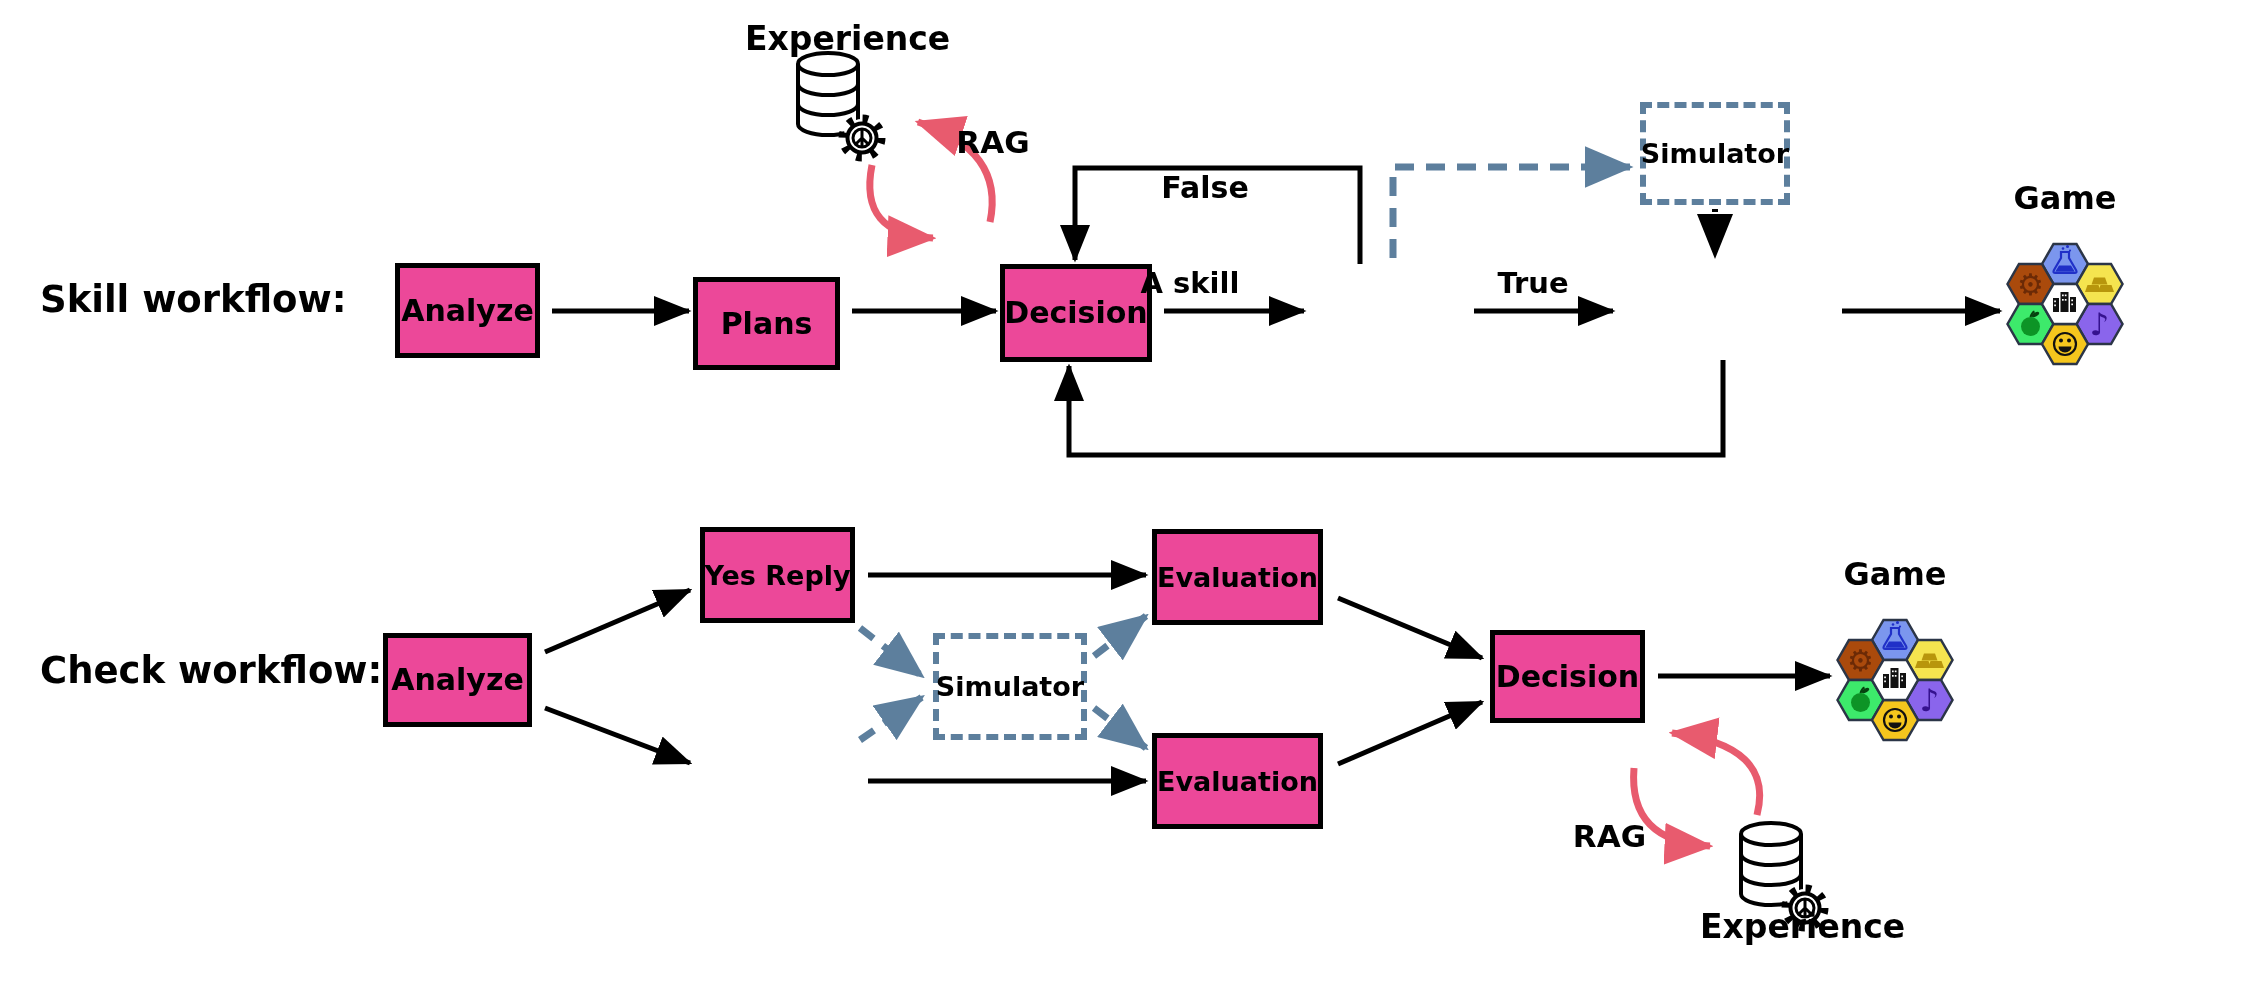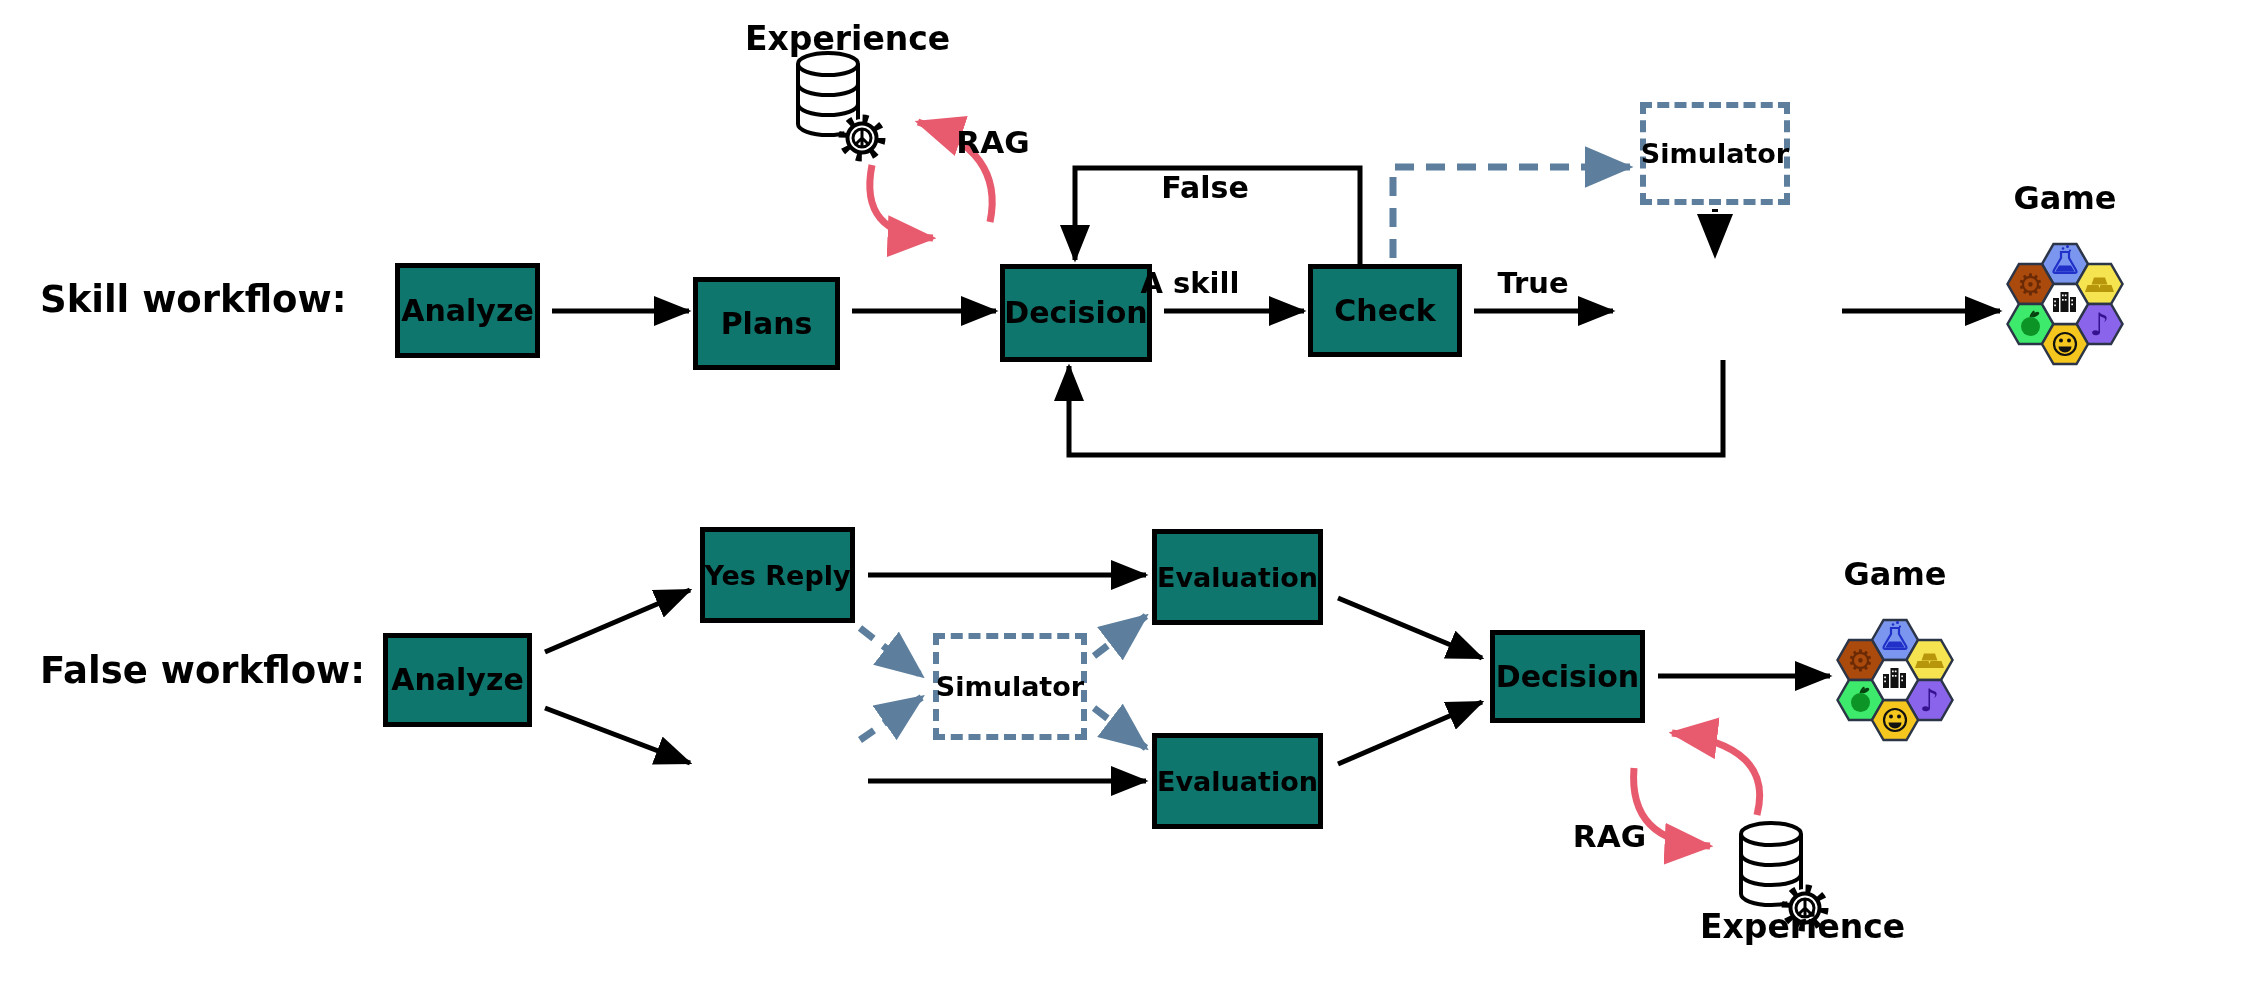--- a/index.html
+++ b/index.html
@@ -3,21 +3,21 @@
 <meta charset="utf-8">
 <style>
   html,body{margin:0;padding:0;background:#ffffff;}
   #canvas{
     position:relative;width:2241px;height:983px;background:#ffffff;overflow:hidden;
     font-family:"DejaVu Sans","Liberation Sans",sans-serif;font-weight:bold;color:#000;
   }
   .wires{position:absolute;left:0;top:0;z-index:1;}
   .node{
     position:absolute;z-index:2;display:flex;align-items:center;justify-content:center;
-    border:5px solid #000;background:#0f766e;font-size:30px;line-height:1;text-align:center;
+    border:5px solid #000;background:#ec4899;font-size:30px;line-height:1;text-align:center;
     box-sizing:border-box;white-space:nowrap;
   }
   .node.sm{font-size:27px;}
   .node.dashed{border:6px dashed #5d7f9d;background:transparent;}
   .lbl{
     position:absolute;z-index:2;font-size:30px;line-height:1.05;text-align:center;white-space:nowrap;
   }
   .wf-title{font-size:37px;text-align:left;margin-left:12px;}
 </style>
 </head>
@@ -128,31 +128,30 @@
     <use href="#dbicon" x="1741" y="820"></use>
     <use href="#hexflower" x="2065" y="304"></use>
     <use href="#hexflower" x="1895" y="680"></use>
   </svg>
 
   <div class="lbl wf-title" style="left:28px;top:281px;">Skill workflow:</div>
 
   <div class="node" style="left:395px;top:263px;width:145px;height:95px;">Analyze</div>
   <div class="node" style="left:693px;top:264px;width:147px;height:93px;margin-top:13px;">Plans</div>
   <div class="node" style="left:1000px;top:264px;width:152px;height:98px;">Decision</div>
-  <div class="node" style="left:1308px;top:264px;width:154px;height:93px;">Check</div>
   <div class="node sm dashed" style="left:1640px;top:102px;width:150px;height:103px;">Simulator</div>
 
   <div class="lbl" style="left:1150px;top:172px;width:110px;">False</div>
   <div class="lbl" style="left:1125px;top:268px;width:130px;font-size:29px;">A skill</div>
   <div class="lbl" style="left:1478px;top:268px;width:110px;font-size:29px;">True</div>
   <div class="lbl" style="left:948px;top:126px;width:90px;font-size:31px;">RAG</div>
   <div class="lbl" style="left:745px;top:22px;width:180px;font-size:33px;">Experience</div>
   <div class="lbl" style="left:2000px;top:182px;width:130px;font-size:32px;">Game</div>
 
-  <div class="lbl wf-title" style="left:28px;top:652px;">False workflow:</div>
+  <div class="lbl wf-title" style="left:28px;top:652px;">Check workflow:</div>
 
   <div class="node" style="left:383px;top:633px;width:149px;height:94px;">Analyze</div>
   <div class="node sm" style="left:700px;top:527px;width:155px;height:96px;">Yes Reply</div>
   <div class="node sm dashed" style="left:933px;top:633px;width:154px;height:107px;">Simulator</div>
   <div class="node sm" style="left:1152px;top:529px;width:171px;height:96px;">Evaluation</div>
   <div class="node sm" style="left:1152px;top:733px;width:171px;height:96px;">Evaluation</div>
   <div class="node" style="left:1490px;top:630px;width:155px;height:93px;">Decision</div>
 
   <div class="lbl" style="left:1562px;top:820px;width:95px;font-size:31px;">RAG</div>
   <div class="lbl" style="left:1700px;top:910px;width:195px;font-size:33px;">Experience</div>

